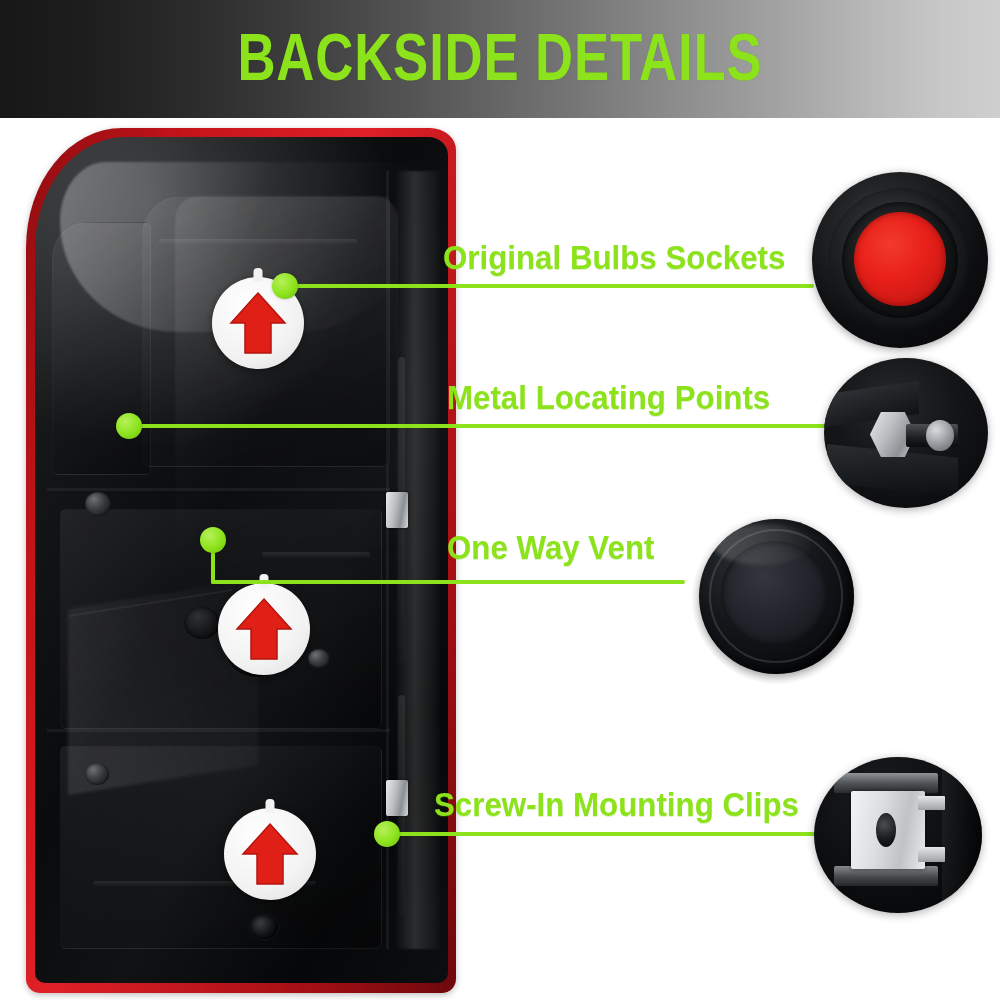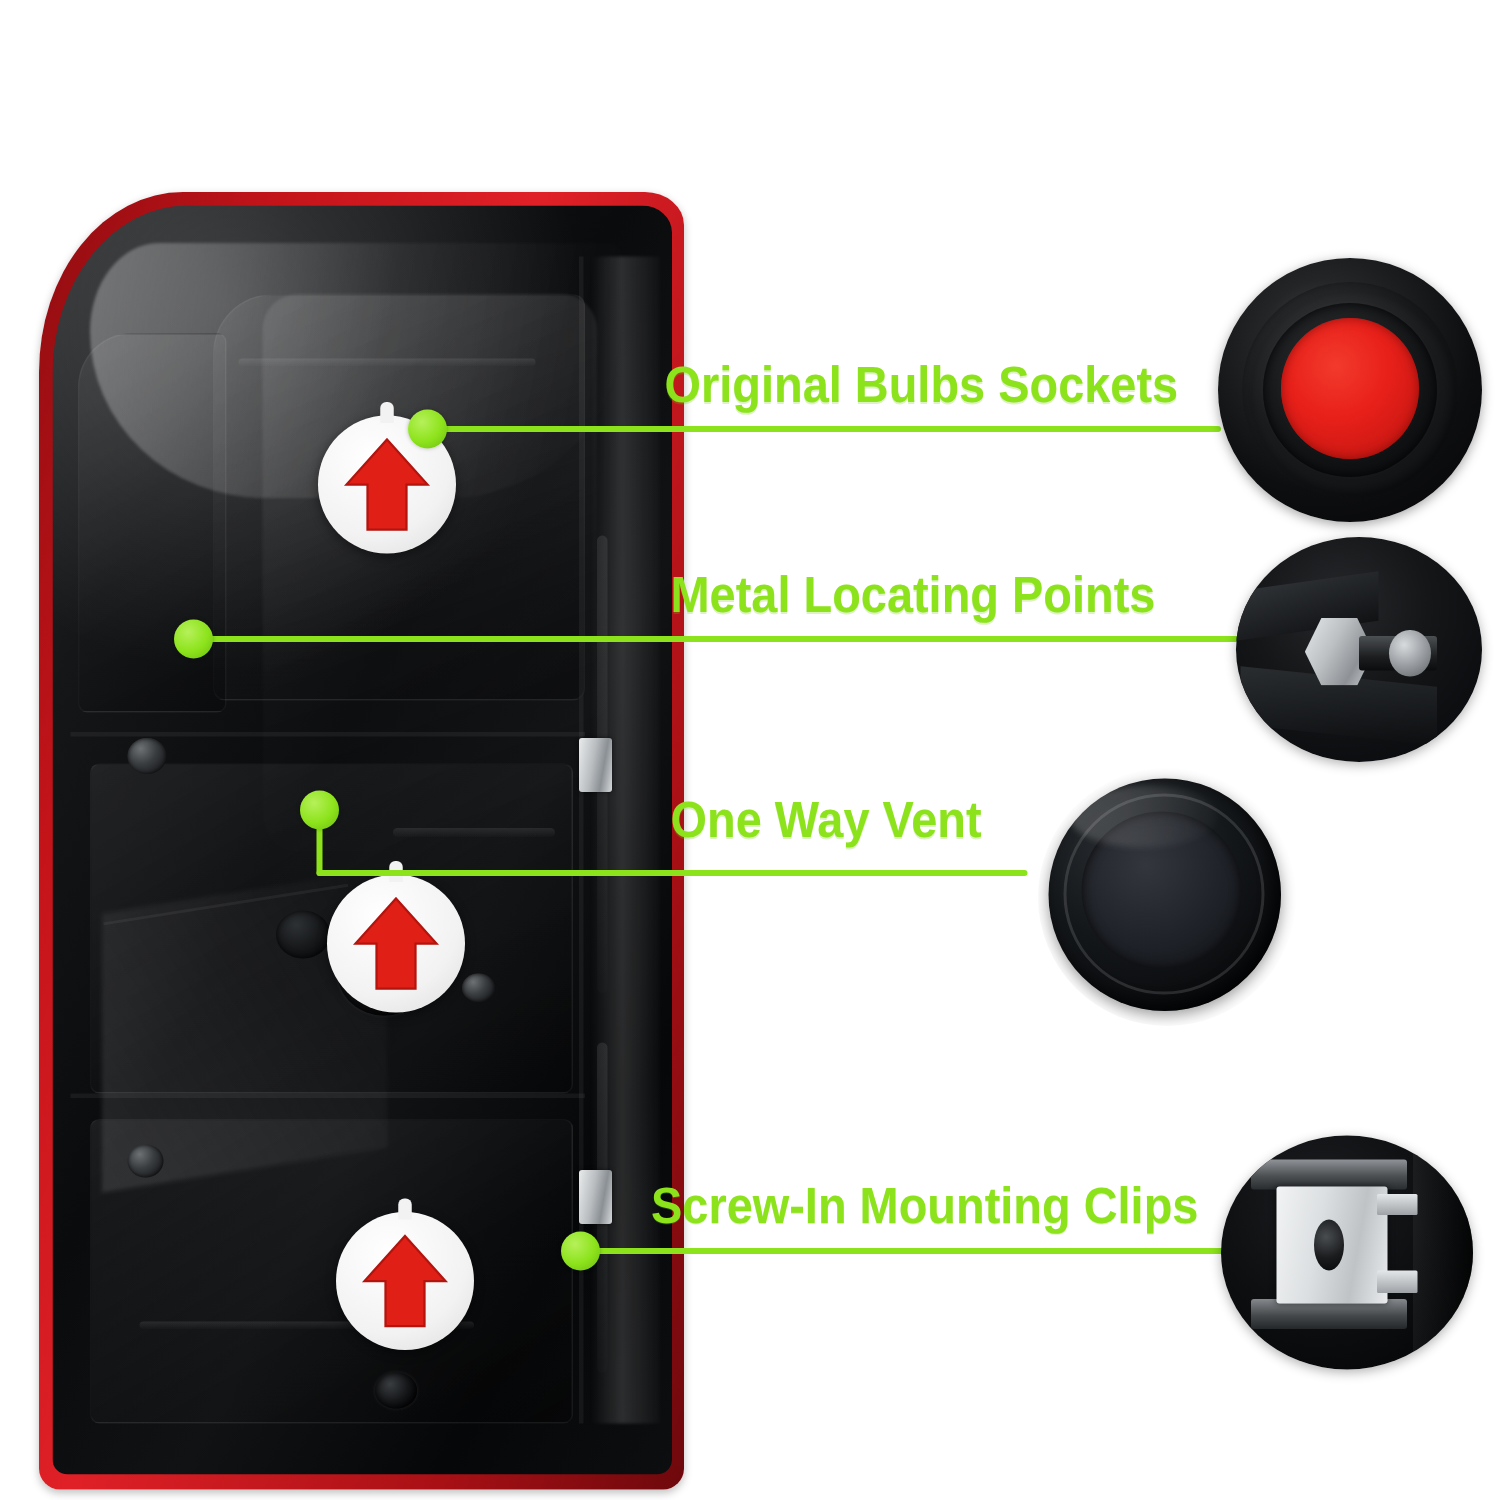--- a/index.html
+++ b/index.html
@@ -279,20 +279,23 @@
   .det-clip .dark-col {
     position:absolute; left:76%; top:0; width:24%; height:100%;
     background:linear-gradient(90deg, rgba(255,255,255,0.05), rgba(0,0,0,0.6));
   }
 </style>
 </head>
 <body>
 
 <div id="stage">
 
+  <div class="header-band">
+    <div class="header-title">BACKSIDE DETAILS</div>
+  </div>
 
   <div class="product">
     <div class="product-redtrim"></div>
     <div class="product-body">
       <div class="gloss-a"></div>
       <div class="gloss-b"></div>
       <div class="gloss-c"></div>
       <div class="gloss-d"></div>
 
       <div class="chamber" style="left:26%; top:7%; width:60%; height:32%; border-radius:40px 8px 8px 8px;"></div>

